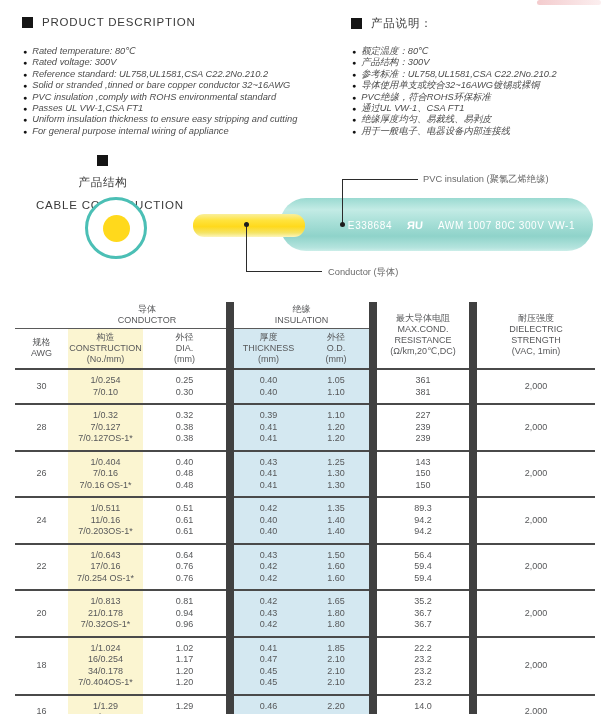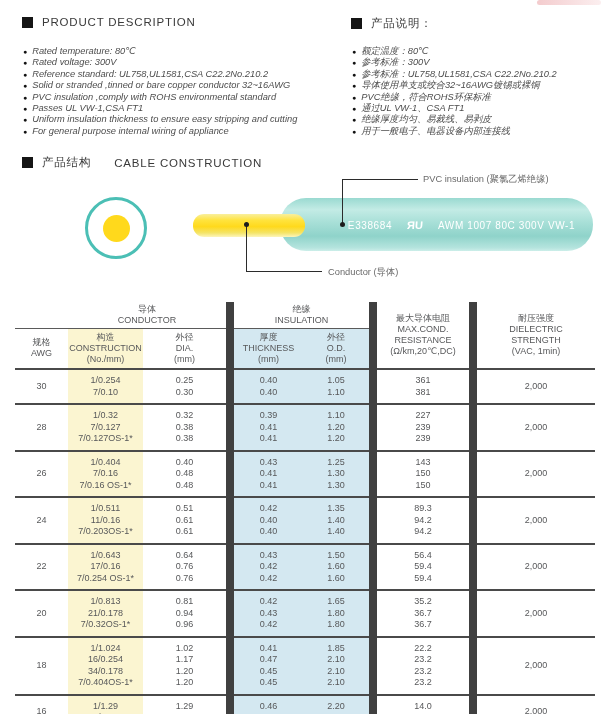--- a/index.html
+++ b/index.html
@@ -103,21 +103,21 @@
   <span class="sq"></span>
   <span>产品说明：</span>
 </div>
 <div class="abs bullets" style="left:352px; top:46px;" id="pn-bullets">
     <div class="bullet-row">
       <span class="bdot">●</span>
       <span>额定温度：80℃</span>
     </div>
     <div class="bullet-row">
       <span class="bdot">●</span>
-      <span>参考标准：300V</span>
+      <span>产品结构：300V</span>
     </div>
     <div class="bullet-row">
       <span class="bdot">●</span>
       <span>参考标准：UL758,UL1581,CSA C22.2No.210.2</span>
     </div>
     <div class="bullet-row">
       <span class="bdot">●</span>
       <span>导体使用单支或绞合32~16AWG镀锡或裸铜</span>
     </div>
     <div class="bullet-row">
@@ -131,21 +131,21 @@
     <div class="bullet-row">
       <span class="bdot">●</span>
       <span>绝缘厚度均匀、易裁线、易剥皮</span>
     </div>
     <div class="bullet-row">
       <span class="bdot">●</span>
       <span>用于一般电子、电器设备内部连接线</span>
     </div>
   </div>
 
-<div class="abs sec-title" style="left:22px; top:155px;">
+<div class="abs sec-title" style="left:22px; top:155px;flex-direction:column;">
   <span class="sq"></span>
   <span>产品结构</span>
   <span class="t2">CABLE CONSTRUCTION</span>
 </div>
 
 <div class="abs xsec">
   <div class="xsec-core"></div>
 </div>
 <div class="abs cable-body"></div>
 <div class="abs rod"></div>

